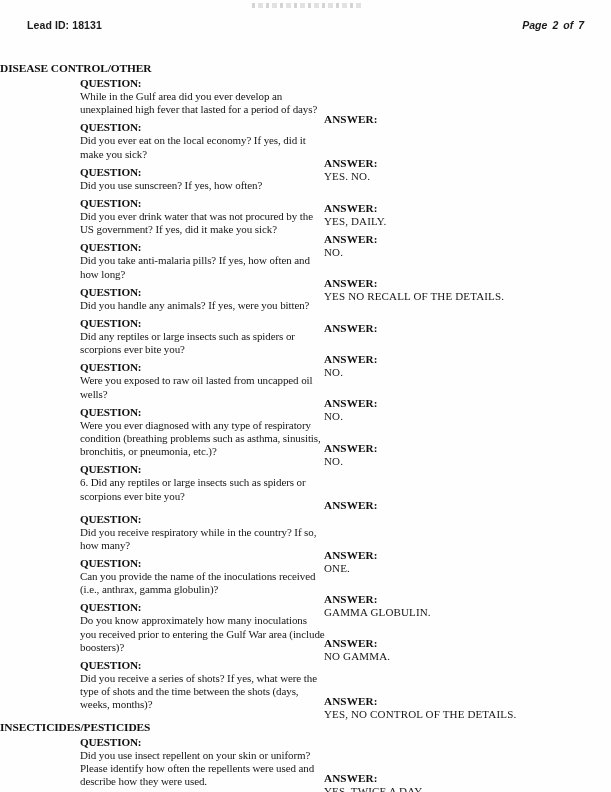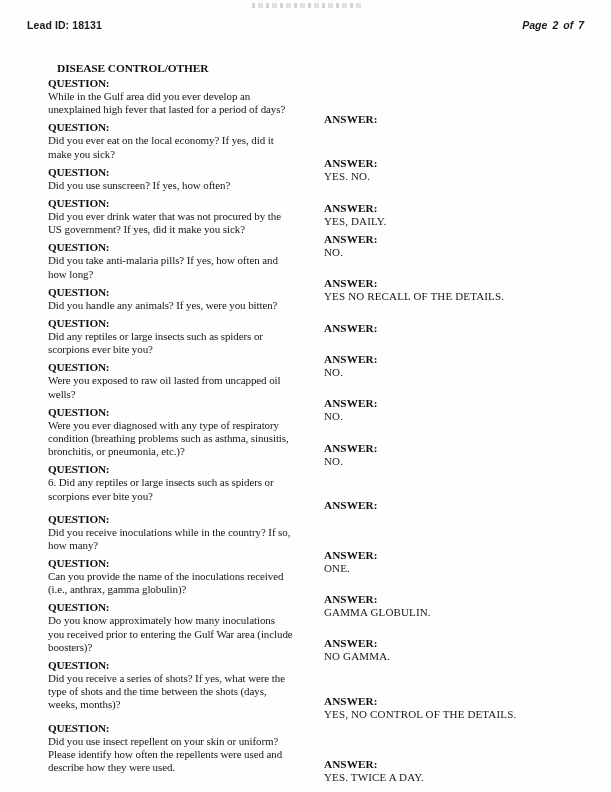--- a/index.html
+++ b/index.html
@@ -87,34 +87,33 @@
   }
 
   .section { margin: 0; }
 
   .section-title {
     font-family: "Liberation Serif", "DejaVu Serif", serif;
     font-size: 11.4px;
     font-weight: bold;
     letter-spacing: -0.1px;
     color: #101010;
-    margin-left: 57px;
     margin-bottom: 2px;
     white-space: nowrap;
   }
 
   .qa-row {
     position: relative;
     min-height: 14px;
     margin-bottom: 1px;
   }
 
   .q-col {
     position: absolute;
-    left: 48px;
+    left: 80px;
     top: 0;
     width: 245px;
   }
   .a-col {
     position: absolute;
     left: 324px;
     top: 0;
     width: 290px;
     margin-top: 36px;
   }
@@ -261,21 +260,21 @@
             <div class="label">ANSWER:</div>
             <div class="body-text"></div>
           </div>
         </div>
       </div>
       <div class="spacer-sm"></div>
       <div class="section">
         <div class="qa-row" style="height: 43.4px;">
           <div class="q-col">
             <div class="label">QUESTION:</div>
-            <div class="body-text">Did you receive inoculations while in the country?  If so, how many?</div>
+            <div class="body-text">Did you receive respiratory while in the country?  If so, how many?</div>
           </div>
           <div class="a-col">
             <div class="label">ANSWER:</div>
             <div class="body-text">ONE.</div>
           </div>
         </div>
         <div class="qa-row" style="height: 43.4px;">
           <div class="q-col">
             <div class="label">QUESTION:</div>
             <div class="body-text">Can you provide the name of the inoculations received (i.e., anthrax, gamma globulin)?</div>
@@ -301,20 +300,21 @@
             <div class="body-text">Did you receive a series of shots?  If yes, what were the type of shots and the time between the shots (days, weeks, months)?</div>
           </div>
           <div class="a-col">
             <div class="label">ANSWER:</div>
             <div class="body-text">YES, NO CONTROL OF THE DETAILS.</div>
           </div>
         </div>
       </div>
       <div class="spacer-sm"></div>
       <div class="section">
+        <div class="section-title">INSECTICIDES/PESTICIDES</div>
         <div class="qa-row" style="height: 56.6px;">
           <div class="q-col">
             <div class="label">QUESTION:</div>
             <div class="body-text">Did you use insect repellent on your skin or uniform?  Please identify how often the repellents were used and describe how they were used.</div>
           </div>
           <div class="a-col">
             <div class="label">ANSWER:</div>
             <div class="body-text">YES. TWICE A DAY.</div>
           </div>
         </div>

